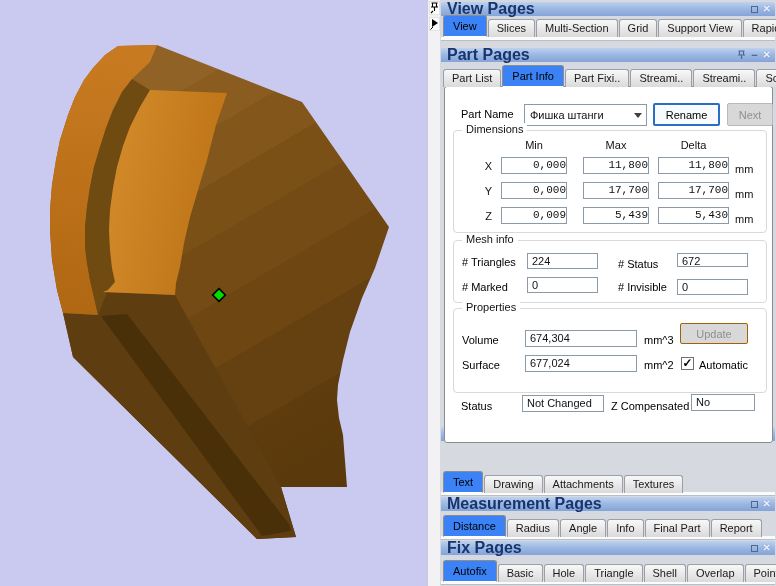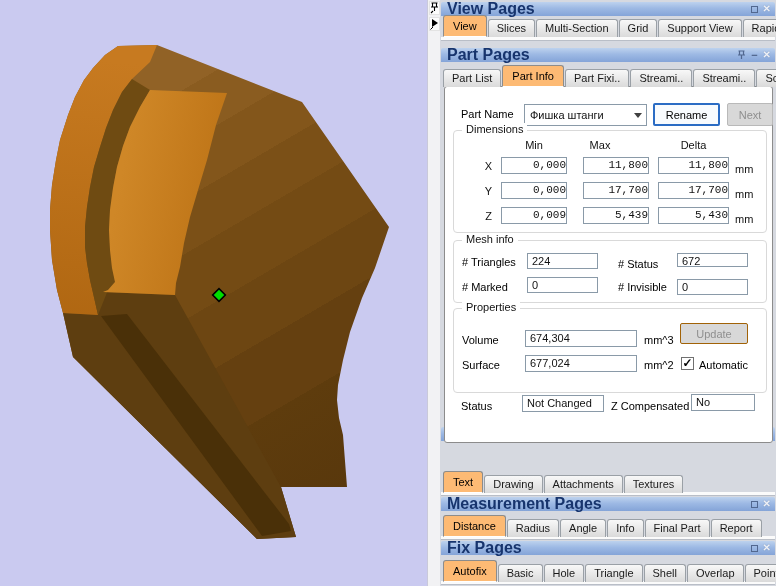--- a/index.html
+++ b/index.html
@@ -31,21 +31,21 @@
   .hbtn-close{color:#eef1f7;font-size:10px;font-weight:bold;line-height:10px;text-shadow:0 0 1px #6b82a8;}
   .hbtn-minimize{color:#51678f;font-weight:bold;font-size:11px;line-height:8px;}
   .tabs{position:absolute;left:3px;width:330px;height:20px;display:flex;align-items:flex-end;gap:1px;z-index:3;}
   .tab{
     flex:0 0 auto;padding:2px 8px 2px 8px;margin-bottom:0;
     background:linear-gradient(180deg,#f8f8f8,#dadada);
     border:1px solid #9aa0a6;border-bottom:none;border-radius:3px 3px 0 0;
     color:#1a1a1a;white-space:nowrap;height:13px;line-height:13px;
   }
   .tab.active{
-    background:#fdba74;border:1px solid #8c8c8c;border-bottom:1px solid #fff;
+    background:#3b82f6;border:1px solid #8c8c8c;border-bottom:1px solid #fff;
     padding:3px 9px;position:relative;z-index:4;height:14px;line-height:14px;color:#000;
   }
   .page-edge{position:absolute;left:1px;width:334px;height:3px;background:#fbfbfb;border-bottom:1px solid #b9bec7;z-index:2;}
   
   #ph-view{top:2px;}   #tabs-view{top:17px;}   #edge-view{top:37px;}
   #ph-part{top:48px;}  #tabs-part{top:67px;}
   #ph-ann{top:427px;padding-left:23px;}  #tabs-ann{top:473px;}   #edge-ann{top:492px;}
   #ph-mea{top:497px;}  #tabs-mea{top:517px;}   #edge-mea{top:536px;}
   #ph-fix{top:541px;}  #tabs-fix{top:562px;}   #edge-fix{top:581px;}
   
@@ -67,21 +67,21 @@
   #combo .combo-val{flex:1;padding-left:5px;white-space:nowrap;}
   #combo .chev{width:16px;display:flex;align-items:center;justify-content:center;}
   #combo .chev:after{content:"";border-left:4px solid transparent;border-right:4px solid transparent;border-top:5px solid #404040;}
   .btn{position:absolute;box-sizing:border-box;display:flex;align-items:center;justify-content:center;border-radius:2px;}
   #btn-rename{left:208px;top:16px;width:67px;height:23px;background:#f8fbfe;border:2px solid #2b6cc4;color:#000;}
   #btn-next{left:282px;top:16px;width:46px;height:23px;background:#d8d8d8;border:1px solid #b9b9b9;color:#8f8f8f;}
   #btn-update{left:226px;top:14px;width:68px;height:21px;background:#d8d8d8;border:1px solid #a16207;color:#8f8f8f;}
   
   #grp-dim{left:8px;top:43px;width:314px;height:103px;}
   .dimhdr{position:absolute;top:8px;text-align:center;}
-  #hdr-min{left:47px;width:66px;} #hdr-max{left:113px;width:66px;} #hdr-delta{left:204px;width:71px;}
+  #hdr-min{left:47px;width:66px;} #hdr-max{left:129px;width:66px;} #hdr-delta{left:204px;width:71px;}
   .axis{position:absolute;width:18px;text-align:right;}
   .dim-f{height:17px;line-height:15px;}
   .unit{position:absolute;left:281px;}
   
   #grp-mesh{left:8px;top:153px;width:314px;height:63px;}
   
   #grp-prop{left:8px;top:221px;width:314px;height:85px;}
   .checkbox{position:absolute;width:13px;height:13px;border:1px solid #707070;background:#fff;box-sizing:border-box;display:flex;align-items:center;justify-content:center;}
   .checkbox .mark{font-size:12px;font-weight:bold;line-height:10px;color:#000;margin-top:-2px;}
 </style>

